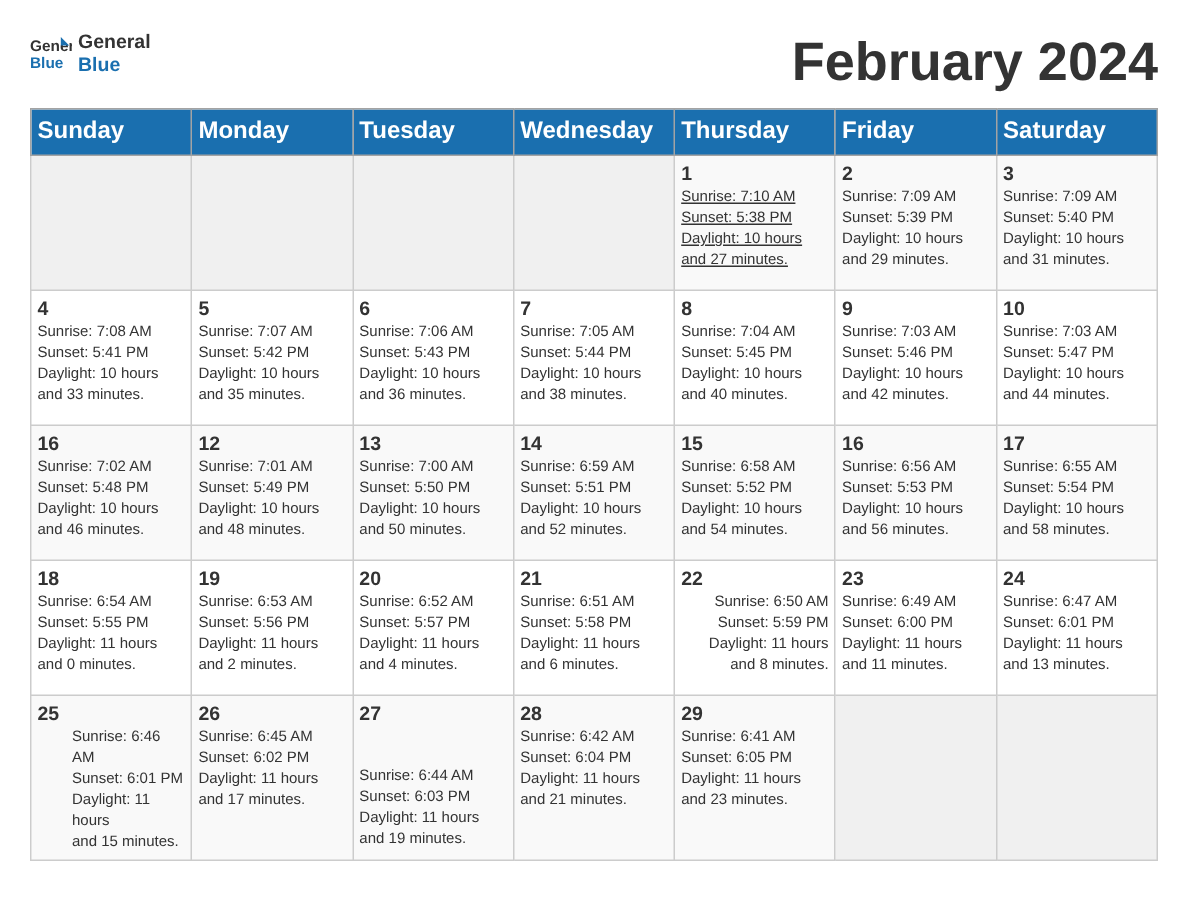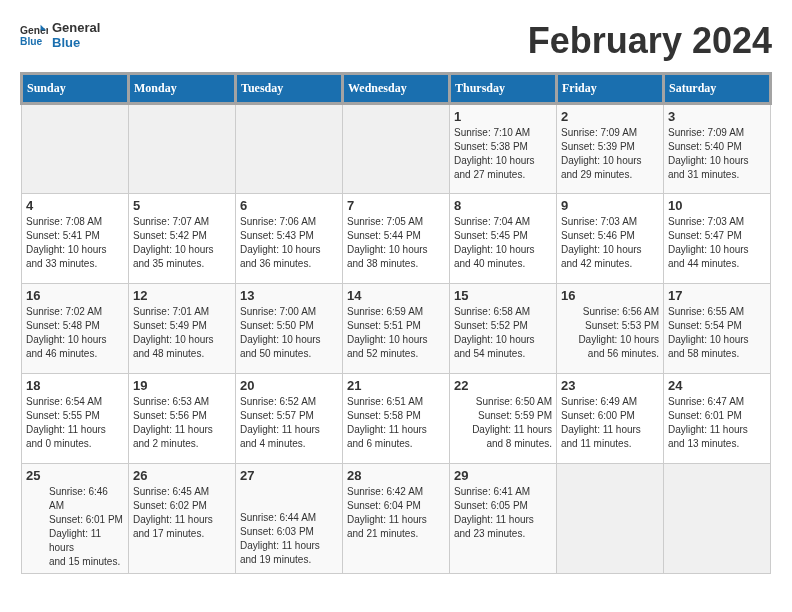--- a/index.html
+++ b/index.html
@@ -40,23 +40,22 @@
     table {
       width: 100%;
       border-collapse: collapse;
       font-size: 11px;
     }
     thead tr th {
       background-color: #1a6faf;
       color: #fff;
       padding: 6px 4px;
       text-align: left;
-      font-size: 12px;
-      border: 3px solid #a3a3a3;
-      font-family: Liberation Serif, serif;
+      font-size: 16px;
+      border: 1px solid #a3a3a3;
     }
     tbody tr td {
       border: 1px solid #ccc;
       vertical-align: top;
       padding: 4px;
       width: calc(100% / 7);
       min-height: 80px;
       height: 90px;
     }
     tbody tr:nth-child(odd) td {
@@ -114,21 +113,21 @@
       </tr>
   </thead>
   <tbody id="calendar-body">
   <tr>
         <td class="empty-cell"></td>
         <td class="empty-cell"></td>
         <td class="empty-cell"></td>
         <td class="empty-cell"></td>
         <td>
           <span class="day-num">1</span>
-          <div class="day-info" style="white-space: pre-line;">Sunrise: 7:10 AM
+          <div class="day-info" style="white-space: pre-line; text-decoration: underline;">Sunrise: 7:10 AM
 Sunset: 5:38 PM
 Daylight: 10 hours
 and 27 minutes.</div>
         </td>
         <td>
           <span class="day-num">2</span>
           <div class="day-info" style="white-space: pre-line;">Sunrise: 7:09 AM
 Sunset: 5:39 PM
 Daylight: 10 hours
 and 29 minutes.</div>
@@ -223,21 +222,21 @@
         </td>
         <td>
           <span class="day-num">15</span>
           <div class="day-info" style="white-space: pre-line;">Sunrise: 6:58 AM
 Sunset: 5:52 PM
 Daylight: 10 hours
 and 54 minutes.</div>
         </td>
         <td>
           <span class="day-num">16</span>
-          <div class="day-info" style="white-space: pre-line; text-align: right;">Sunrise: 6:56 AM
+          <div class="day-info" style="white-space: pre-line;">Sunrise: 6:56 AM
 Sunset: 5:53 PM
 Daylight: 10 hours
 and 56 minutes.</div>
         </td>
         <td>
           <span class="day-num">17</span>
           <div class="day-info" style="white-space: pre-line;">Sunrise: 6:55 AM
 Sunset: 5:54 PM
 Daylight: 10 hours
 and 58 minutes.</div>

